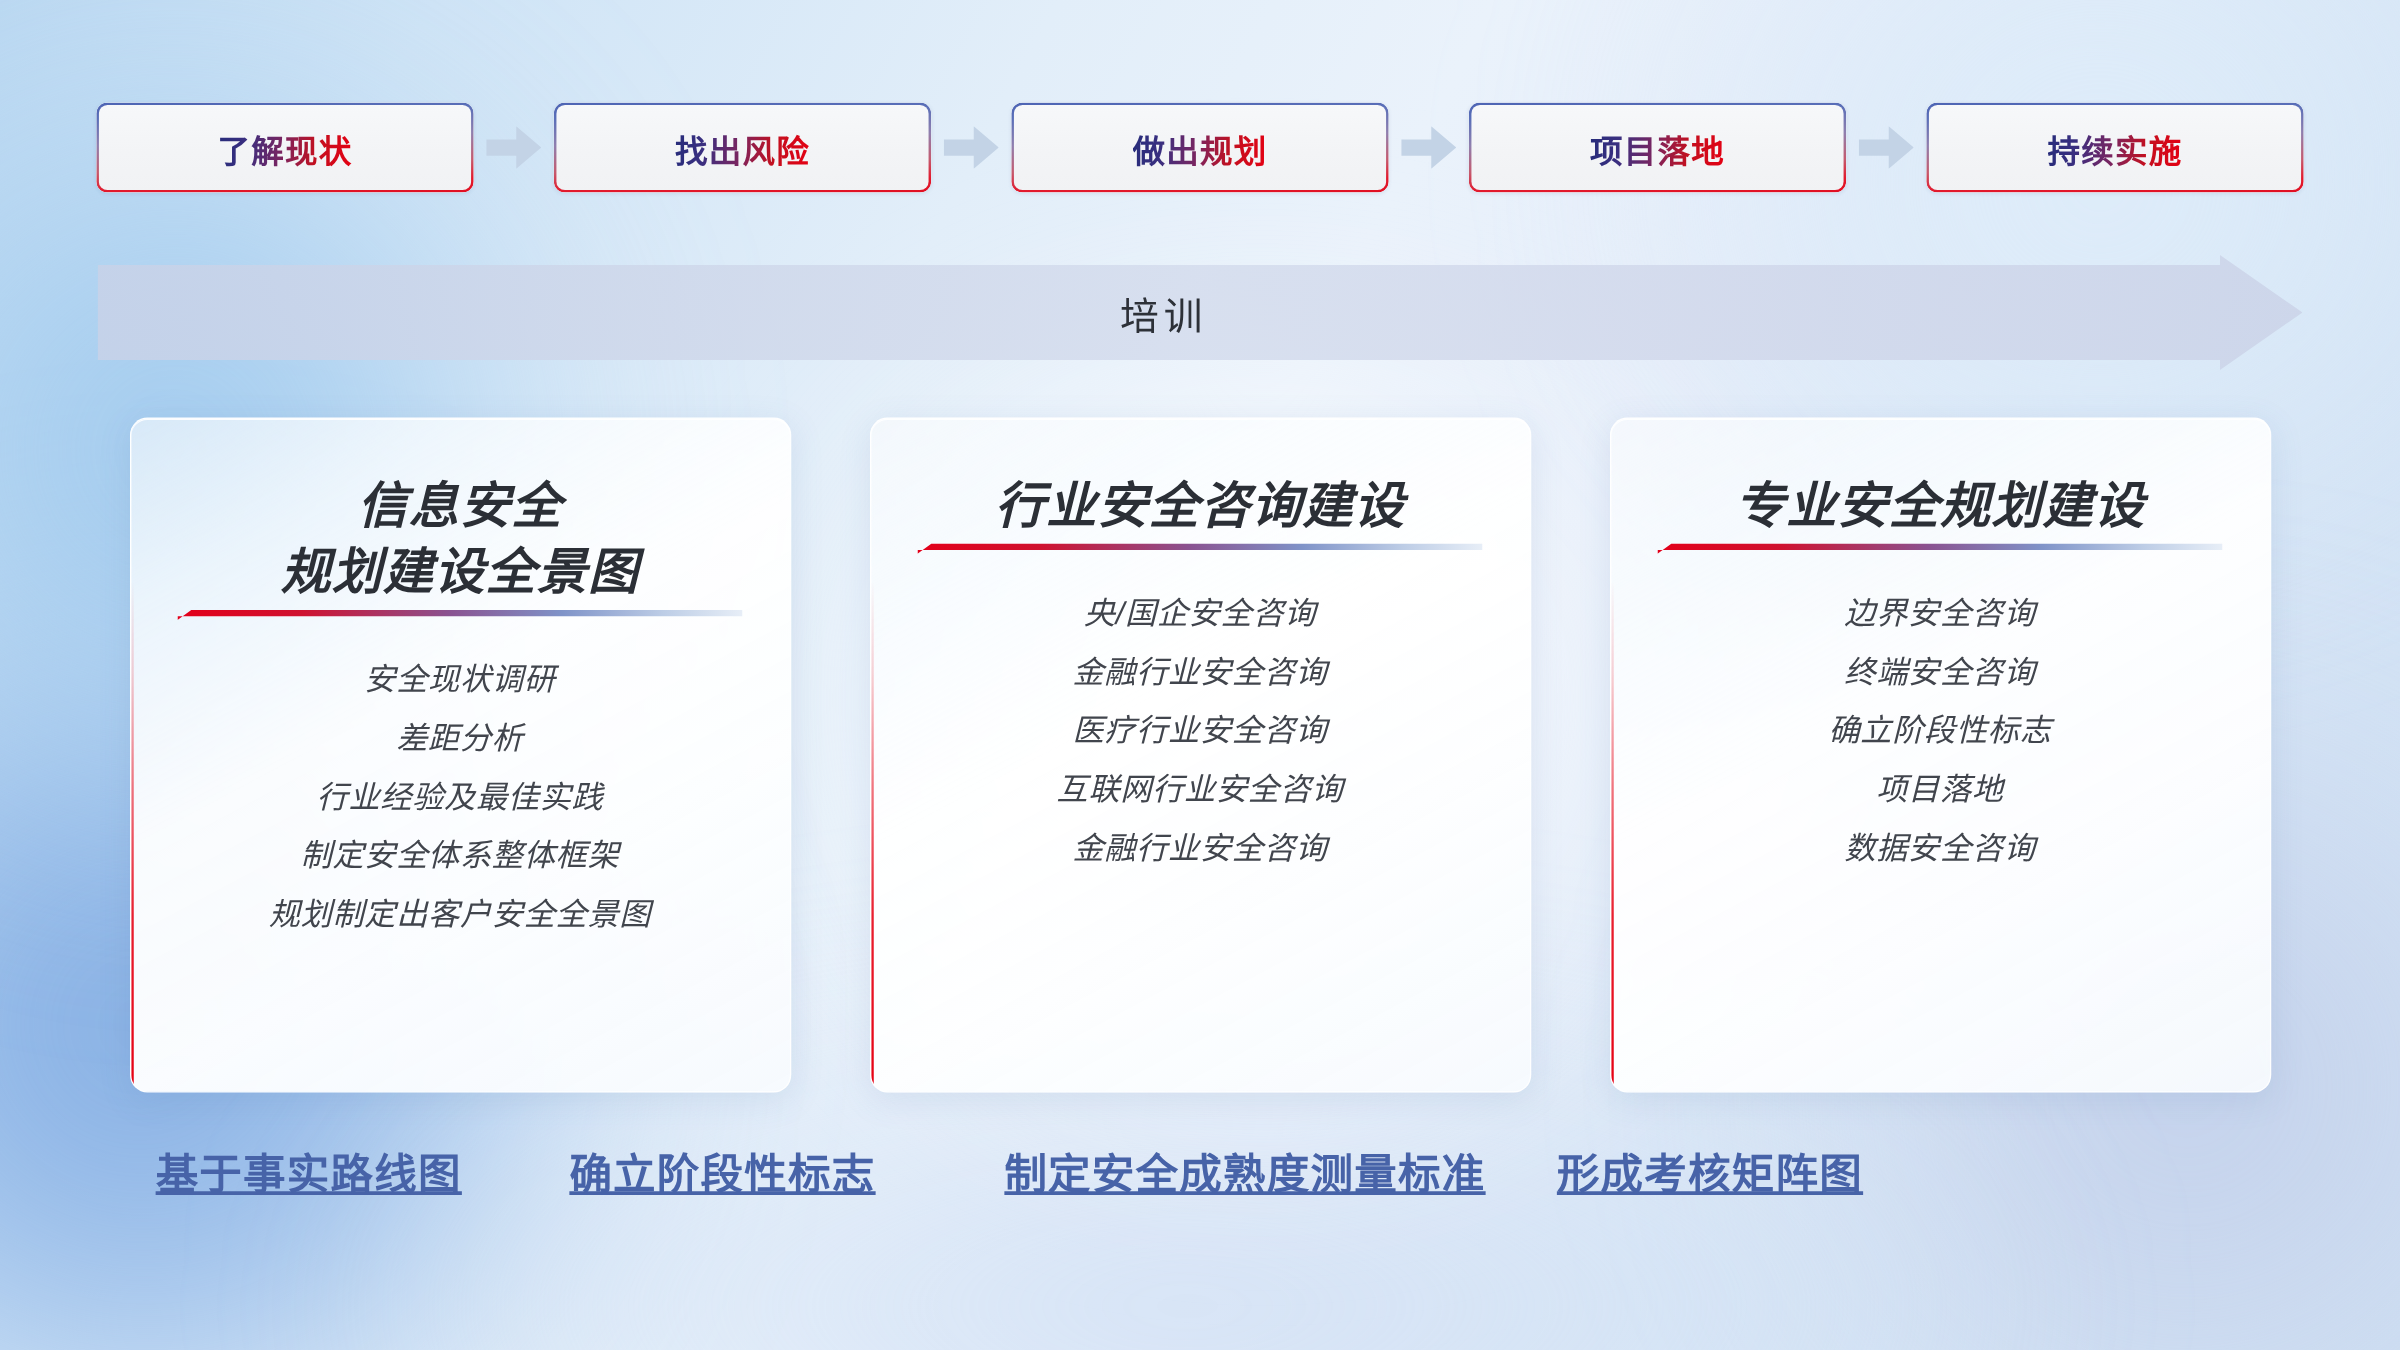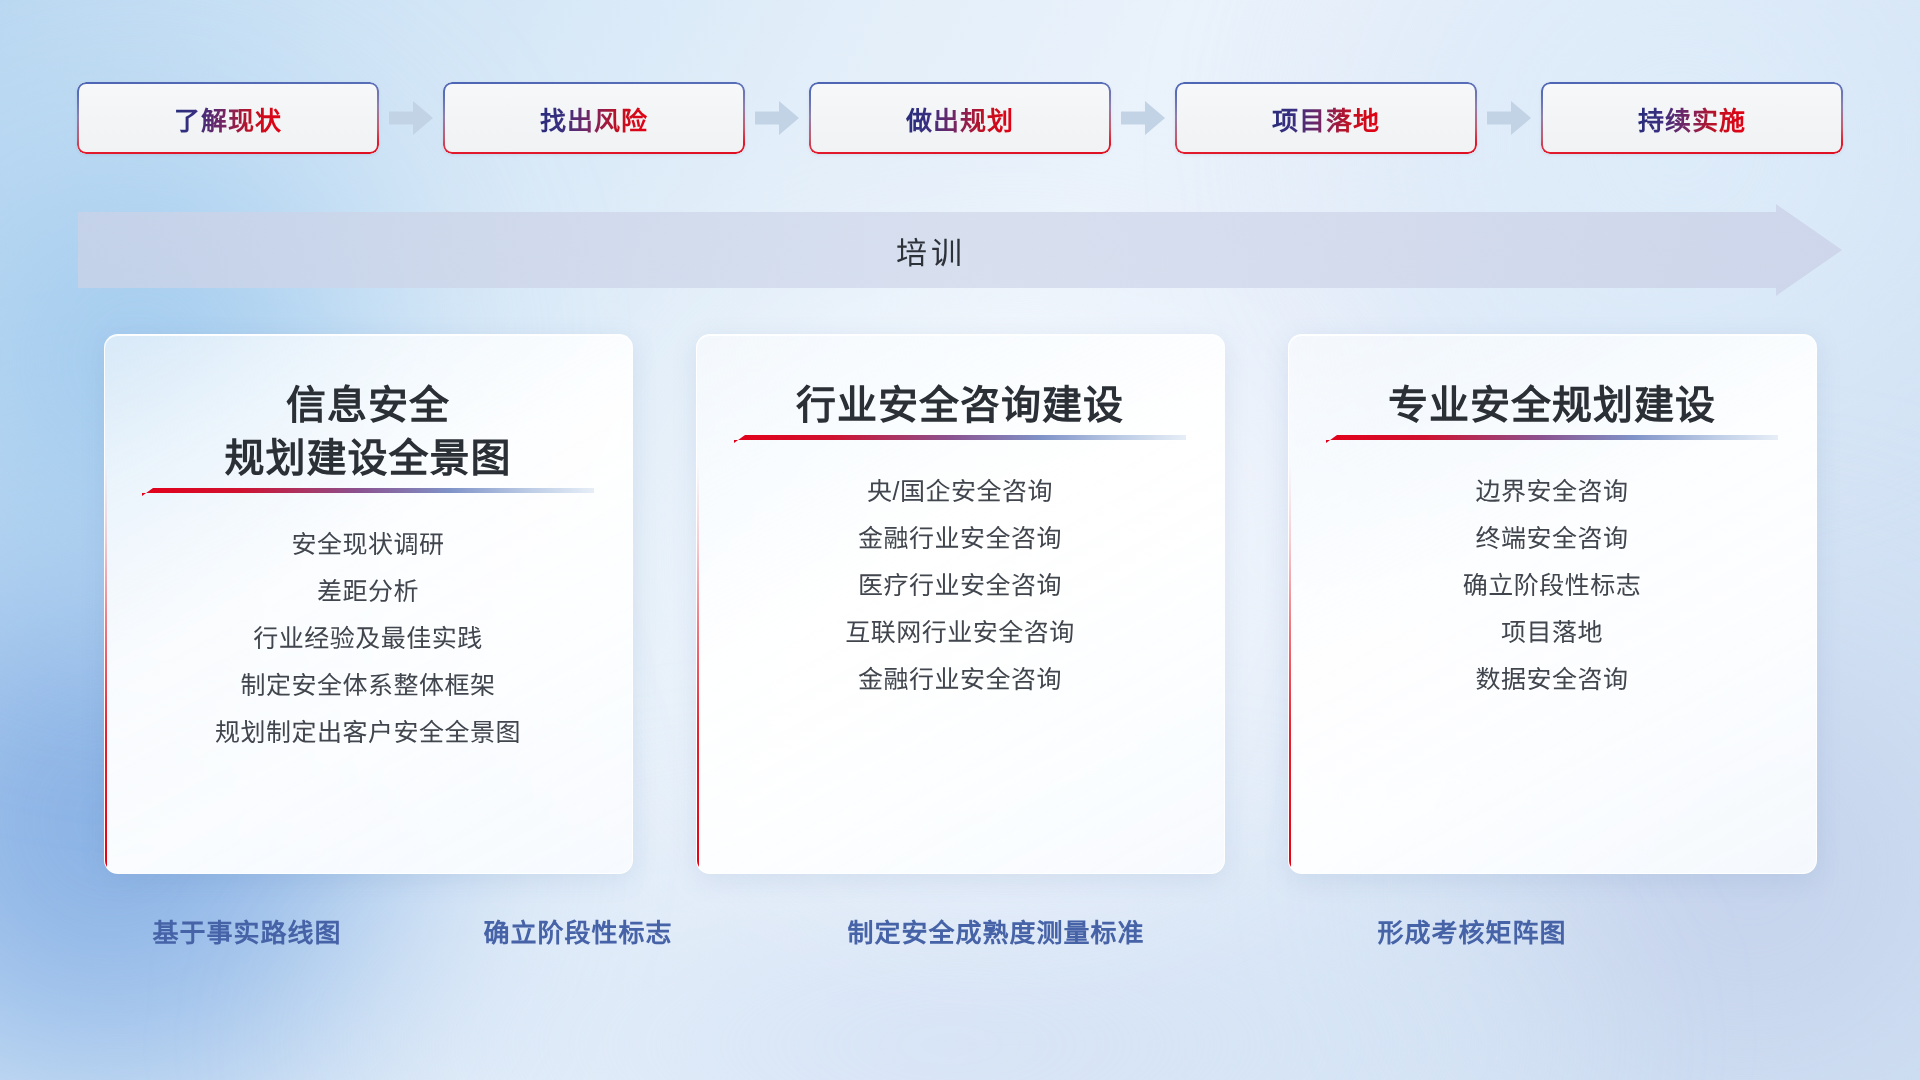--- a/index.html
+++ b/index.html
@@ -183,20 +183,21 @@
       linear-gradient(152deg,
         rgba(255,255,255,.55) 0%,
         rgba(250,253,255,.80) 18%,
         rgba(255,255,255,.94) 42%,
         rgba(253,254,255,.97) 66%,
         rgba(248,251,254,.93) 100%);
     border: 1px solid rgba(255,255,255,.90);
     box-shadow: 0 6px 26px rgba(80,115,170,.13), inset 0 1px 0 rgba(255,255,255,.9);
     overflow: hidden;
     backdrop-filter: blur(2px);
+    font-style: italic;
   }
   .card::after {        
     content: "";
     position: absolute;
     left: 0; top: 0; bottom: 0;
     width: 2.5px;
     background: linear-gradient(180deg,
        rgba(230,0,18,0) 0%,
        rgba(230,0,18,0) 24%,
        rgba(230,0,18,.18) 38%,
@@ -241,26 +242,27 @@
   
   #footer {
     position: absolute;
     left: 0; top: 912px;
     width: 1920px;
     height: 46px;
   }
   .foot-label {
     position: absolute;
     top: 0;
-    font-size: 26px;
+    font-size: 34px;
     font-weight: 700;
     color: #4763a8;
     letter-spacing: 1px;
     white-space: nowrap;
     transform: translateX(-50%);
+    text-decoration: underline;
   }
 </style>
 </head>
 <body>
 
 <div id="stage">
 
   <div class="bg-blob b1"></div>
   <div class="bg-blob b2"></div>
   <div class="bg-blob b5"></div>
@@ -395,16 +397,16 @@
         <li>项目落地</li>
         <li>数据安全咨询</li>
       </ul>
     </div>
   </div>
 
   <div id="footer">
     <div class="foot-label" style="left: 247px;">基于事实路线图</div>
     <div class="foot-label" style="left: 578px;">确立阶段性标志</div>
     <div class="foot-label" style="left: 996px;">制定安全成熟度测量标准</div>
-    <div class="foot-label" style="left: 1472px;">形成考核矩阵图</div>
+    <div class="foot-label" style="left: 1368px;">形成考核矩阵图</div>
   </div>
 
 </div>
 
 </body></html>

